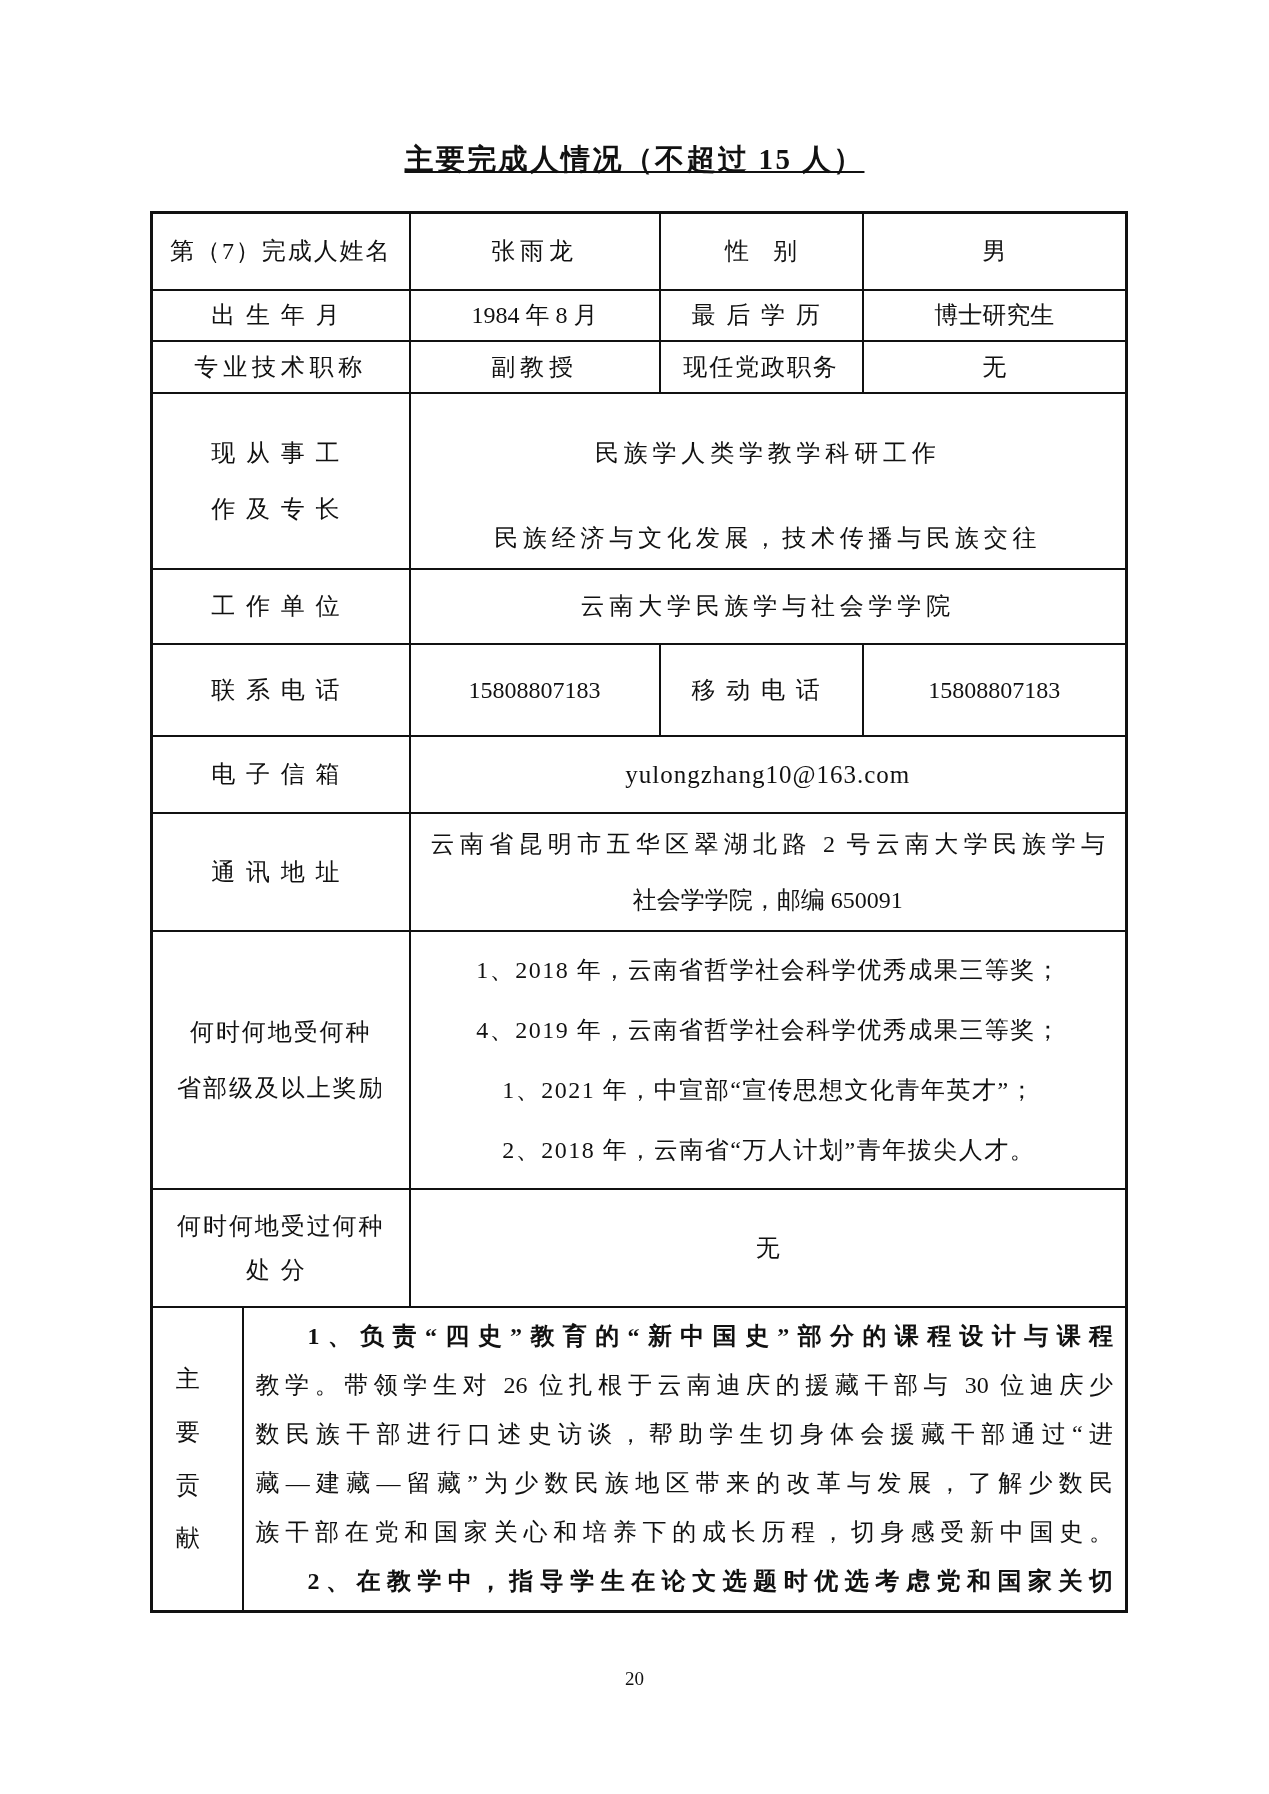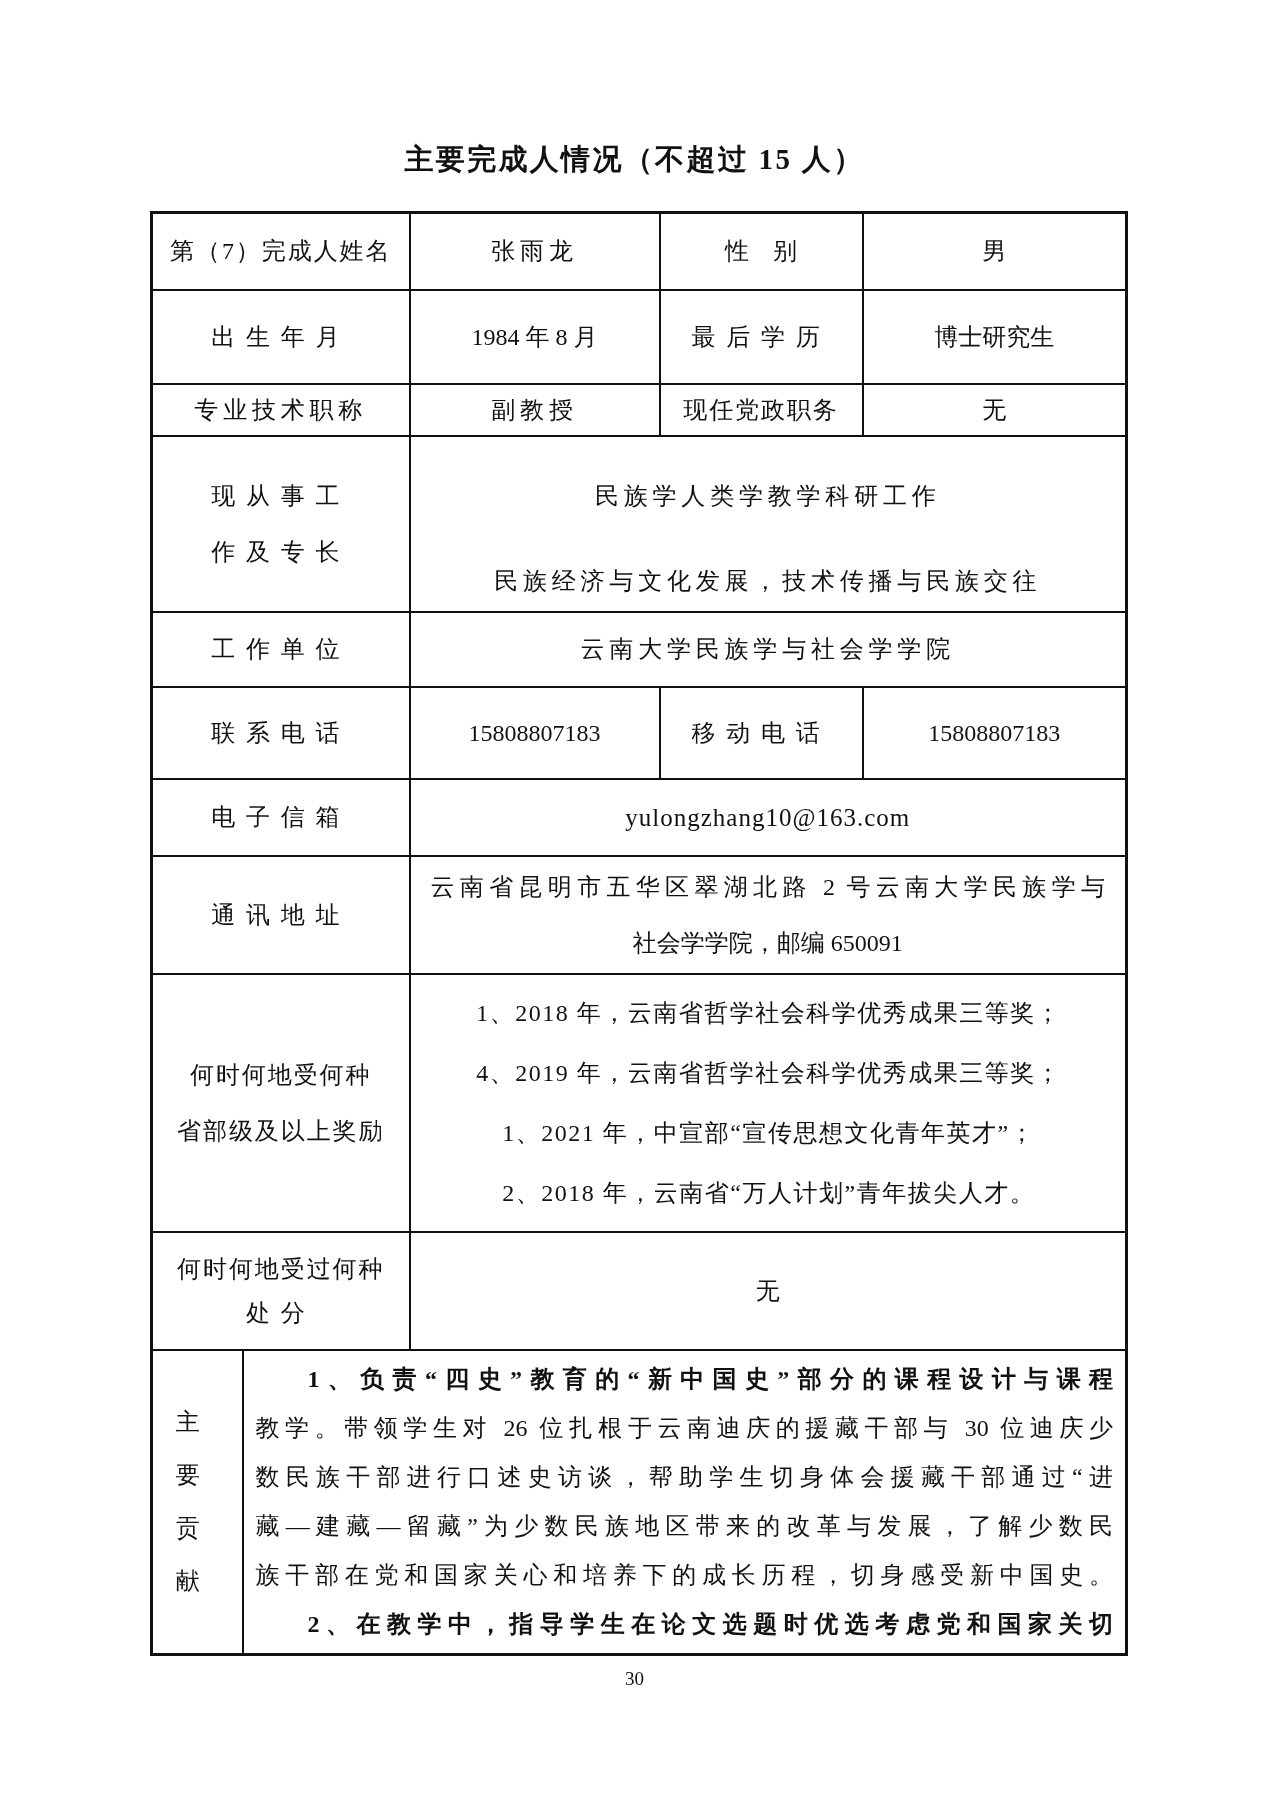--- a/index.html
+++ b/index.html
@@ -8,20 +8,21 @@
     width: 1269px; height: 1794px;
     font-family: "Liberation Serif", "DejaVu Serif", serif;
     color: #111; overflow: hidden; position: relative;
   }
   .page { padding-top: 142px; }
   .doc-title {
     text-align: center;
     font-size: 29px; font-weight: bold;
     letter-spacing: 0.08em;
     line-height: 1.2;
+    text-decoration: underline;
   }
   table.info {
     margin: 34px 0 0 150px;
     width: 975px;
     border-collapse: collapse;
     table-layout: fixed;
     font-size: 24px;
     line-height: 1.3;
   }
   table.info, table.info td { border: 2px solid #111; }
@@ -73,21 +74,21 @@
 
     <tbody>
         <tr>
       <td colspan="2" class="lbl ls1" style="height:78px">第（7）完成人姓名</td>
       <td class="ls2">张雨龙</td>
       <td class="lbl">性　别</td>
       <td>男</td>
     </tr>
 
     <tr>
-      <td colspan="2" class="lbl ls3" style="height:94px">出生年月</td>
+      <td colspan="2" class="lbl ls3" style="height:51px">出生年月</td>
       <td>1984 年  8  月</td>
       <td class="lbl ls3">最后学历</td>
       <td>博士研究生</td>
     </tr>
 
     <tr>
       <td colspan="2" class="lbl ls2" style="height:52px">专业技术职称</td>
       <td class="ls2">副教授</td>
       <td class="lbl ls1">现任党政职务</td>
       <td>无</td>
@@ -160,14 +161,14 @@
         <div>教学。带领学生对 26 位扎根于云南迪庆的援藏干部与 30 位迪庆少</div>
         <div>数民族干部进行口述史访谈，帮助学生切身体会援藏干部通过“进</div>
         <div>藏—建藏—留藏”为少数民族地区带来的改革与发展，了解少数民</div>
         <div>族干部在党和国家关心和培养下的成长历程，切身感受新中国史。</div>
         <div class="bold indent">2、在教学中，指导学生在论文选题时优选考虑党和国家关切</div>
       </td>
     </tr>
   </tbody>
     </table>
 
-  <div class="page-num">30</div>
+  <div class="page-num">20</div>
 </div>
 
 </body></html>

